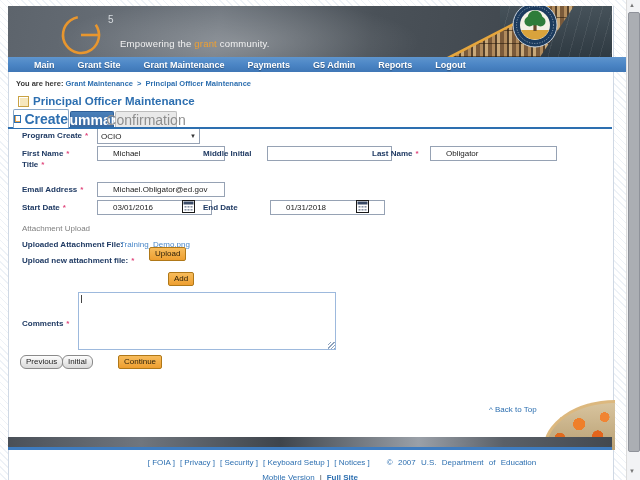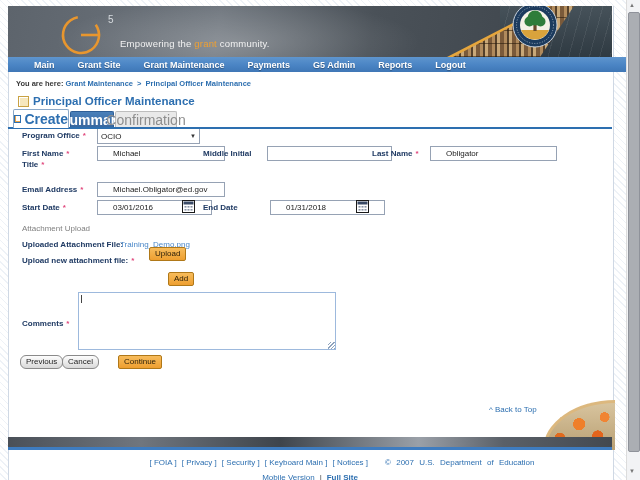--- a/index.html
+++ b/index.html
@@ -184,21 +184,21 @@
     <span>Create</span>
   </div>
   <div class="tab" id="tab-summary">
     <span>Summary</span>
   </div>
   <div class="tab" id="tab-confirmation">
     <span>Confirmation</span>
   </div>
   <div class="abs" id="tabline"></div>
 
-  <div class="flabel" style="left:22px;top:131px;"><span>Program Office</span><span class="req">*</span></div>
+  <div class="flabel" style="left:22px;top:131px;"><span>Program Create</span><span class="req">*</span></div>
   <div class="sel" style="left:97px;top:128px;width:95px;">
     <span>OCIO</span>
     <span class="arrow">▼</span>
   </div>
 
   <div class="flabel" style="left:22px;top:149px;"><span>First Name</span><span class="req">*</span></div>
   <input class="tinput" style="left: 97px; top: 146px; width: 96px;" value="Michael">
   <div class="flabel" style="left:203px;top:149px;"><span>Middle Initial</span></div>
   <input class="tinput" style="left: 267px; top: 146px; width: 93px;">
   <div class="flabel" style="left:372px;top:149px;"><span>Last Name</span><span class="req">*</span></div>
@@ -246,33 +246,33 @@
   <button class="btn-orange" id="add-btn">Add</button>
 
   <div class="flabel" id="comments-label"><span>Comments</span><span class="req">*</span></div>
   <div class="abs" id="comments-wrap">
     <textarea id="comments-ta" style=""></textarea>
     <div class="abs" id="caret"></div>
     <div class="abs" id="resize-handle"></div>
   </div>
 
   <button class="btn-gray" id="prev-btn">Previous</button>
-  <button class="btn-gray" id="cancel-btn">Cancel</button>
+  <button class="btn-gray" id="cancel-btn">Initial</button>
   <button class="btn-orange" id="continue-btn">Continue</button>
 
   <div class="abs" id="backtotop"><span>^</span> <span>Back to Top</span></div>
   <div class="abs" id="chairs"></div>
   <div class="abs" id="footstrip"></div>
   <div class="abs" id="footline"></div>
 
   <div class="abs" id="footlinks">
     <span class="flink"><span>[</span> <span>FOIA</span> <span>]</span></span>
     <span class="flink"><span>[</span> <span>Privacy</span> <span>]</span></span>
     <span class="flink"><span>[</span> <span>Security</span> <span>]</span></span>
-    <span class="flink"><span>[</span> <span>Keyboard Main</span> <span>]</span></span>
+    <span class="flink"><span>[</span> <span>Keyboard Setup</span> <span>]</span></span>
     <span class="flink"><span>[</span> <span>Notices</span> <span>]</span></span>
     <span id="copyright">© 2007 U.S. Department of Education</span>
   </div>
   <div class="abs" id="mobilerow">
     <span>Mobile Version</span>
     <span class="divider">|</span>
     <span id="fullsite">Full Site</span>
   </div>
 
   <div class="abs" id="sb-track"></div>

